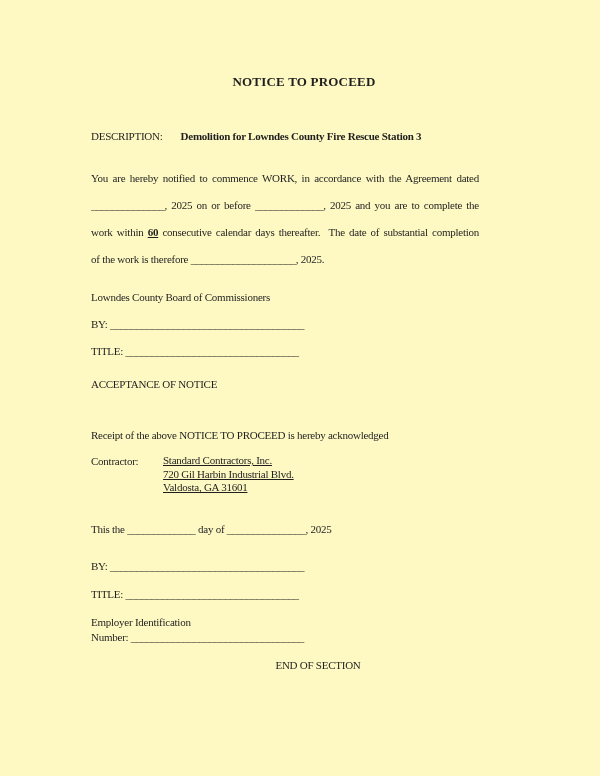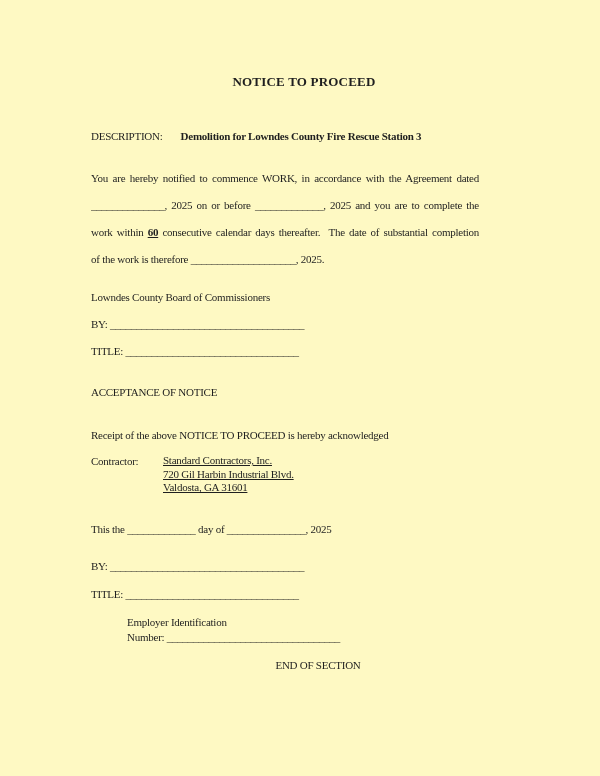--- a/index.html
+++ b/index.html
@@ -15,30 +15,30 @@
   .desc{top:129px;}
   .bold{font-weight:bold;}
   .desc .bold{margin-left:18px;}
   .para{position:absolute;left:91px;top:165px;width:388px;}
   .para .jline{line-height:27px;height:27px;overflow:hidden;text-align:justify;text-align-last:justify;}
   .para .lastline{line-height:27px;height:27px;overflow:hidden;text-align:left;}
   .days{font-weight:bold;text-decoration:underline;text-underline-offset:1px;}
   .owner-name{top:290px;}
   .owner-by{top:317px;}
   .owner-title{top:344px;}
-  .acceptance{top:385px;}
+  .acceptance{top:377px;}
   .receipt{top:428px;}
   .contractor{position:absolute;left:91px;top:454px;display:flex;align-items:flex-start;}
   .contractor .clabel{width:72px;line-height:14px;}
   .contractor .addr{line-height:13.7px;}
   .contractor .addr div{text-decoration:underline;text-underline-offset:1px;white-space:nowrap;}
   .datel{top:522px;}
   .sig-by{top:559px;}
   .sig-title{top:587px;}
-  .ein{position:absolute;left:91px;top:615px;line-height:15px;margin-left:36px;}
+  .ein{position:absolute;left:91px;top:615px;line-height:15px;}
   .ein div{white-space:nowrap;}
   .footer{top:659px;transform:translateX(18px);}
 </style>
 </head>
 <body>
 
 <div class="page">
 
   <div class="center title">NOTICE TO PROCEED</div>
 

